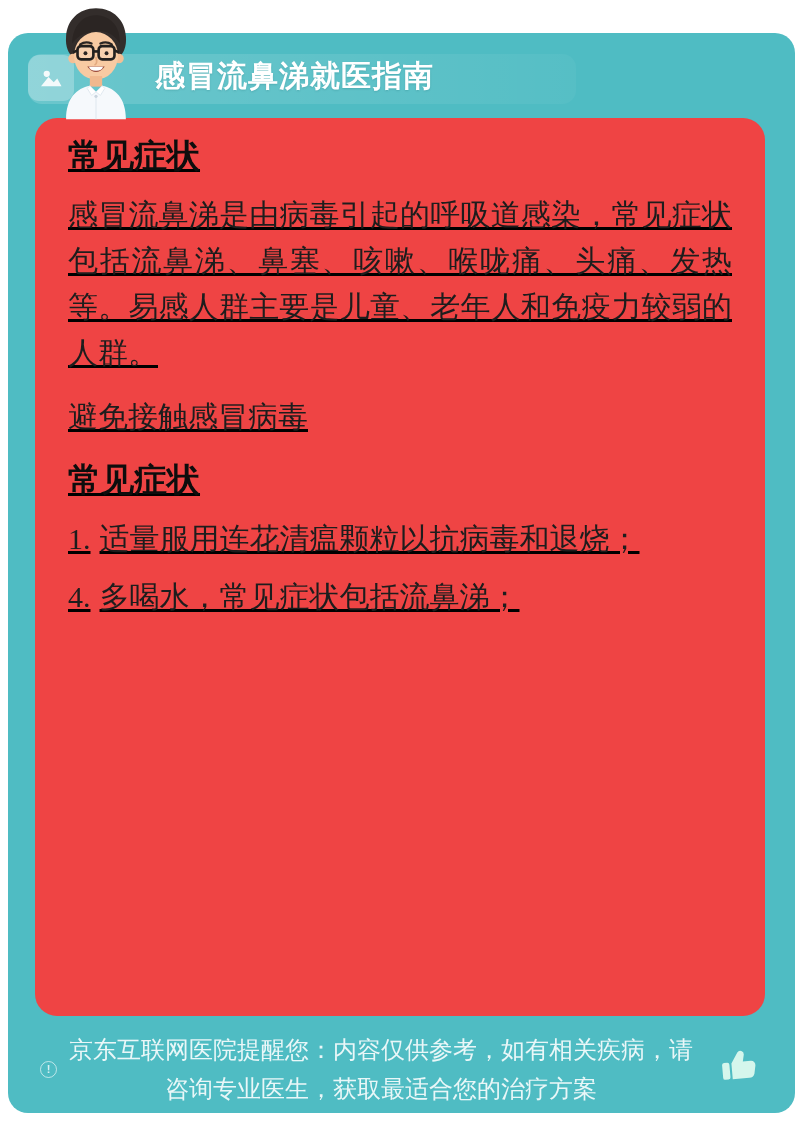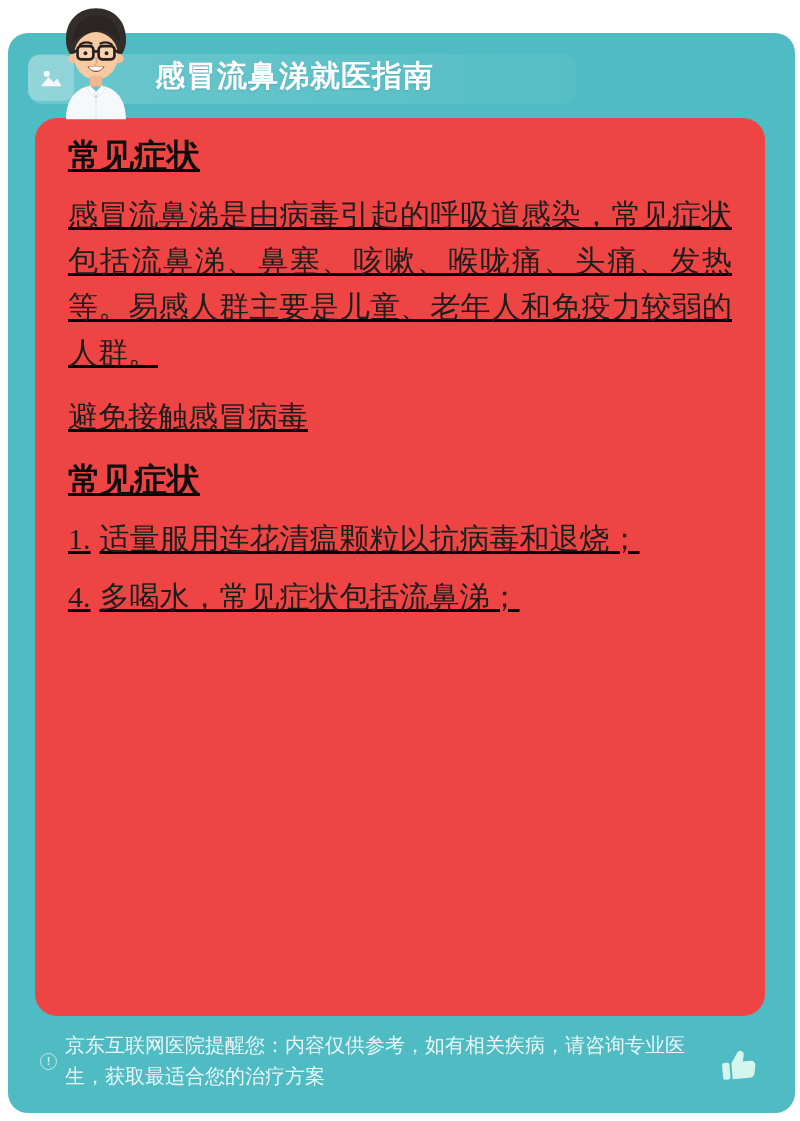--- a/index.html
+++ b/index.html
@@ -36,22 +36,22 @@
                text-align:justify; }
   .care-item { font-size:30px; line-height:46px; color:#1d1d1d; margin:0 0 12px;
                text-align:justify; }
   .care-num { font-family:"Liberation Serif","DejaVu Serif",serif; margin-right:9px; }
 
   .footer { position:absolute; left:32px; top:997px; width:700px;
             display:flex; align-items:center; gap:8px; z-index:2; }
   .info-icon { flex:0 0 auto; width:17px; height:17px; border:1.5px solid rgba(255,255,255,0.62);
                border-radius:50%; display:flex; align-items:center; justify-content:center;
                color:rgba(255,255,255,0.78); font-size:11px; line-height:1; font-weight:700; }
-  .disclaimer { font-size:20px; line-height:31px; color:rgba(255,255,255,0.88);
-                max-width:632px; }
+  .disclaimer { font-size:24px; line-height:39px; color:rgba(255,255,255,0.88);
+                max-width:632px;text-align:center; }
 
   .thumb { position:absolute; left:710px; top:1012px; width:42px; height:42px; z-index:3;
            transform:rotate(-5deg); cursor:pointer; }
   .thumb svg { width:100%; height:100%; fill:#d5f6ec; }
 </style>
 </head>
 <body>
 
 <div class="page">
 

